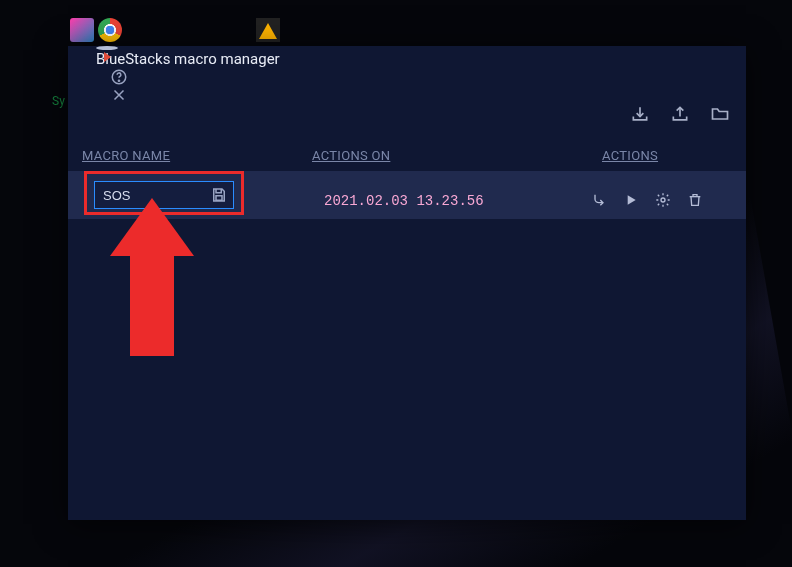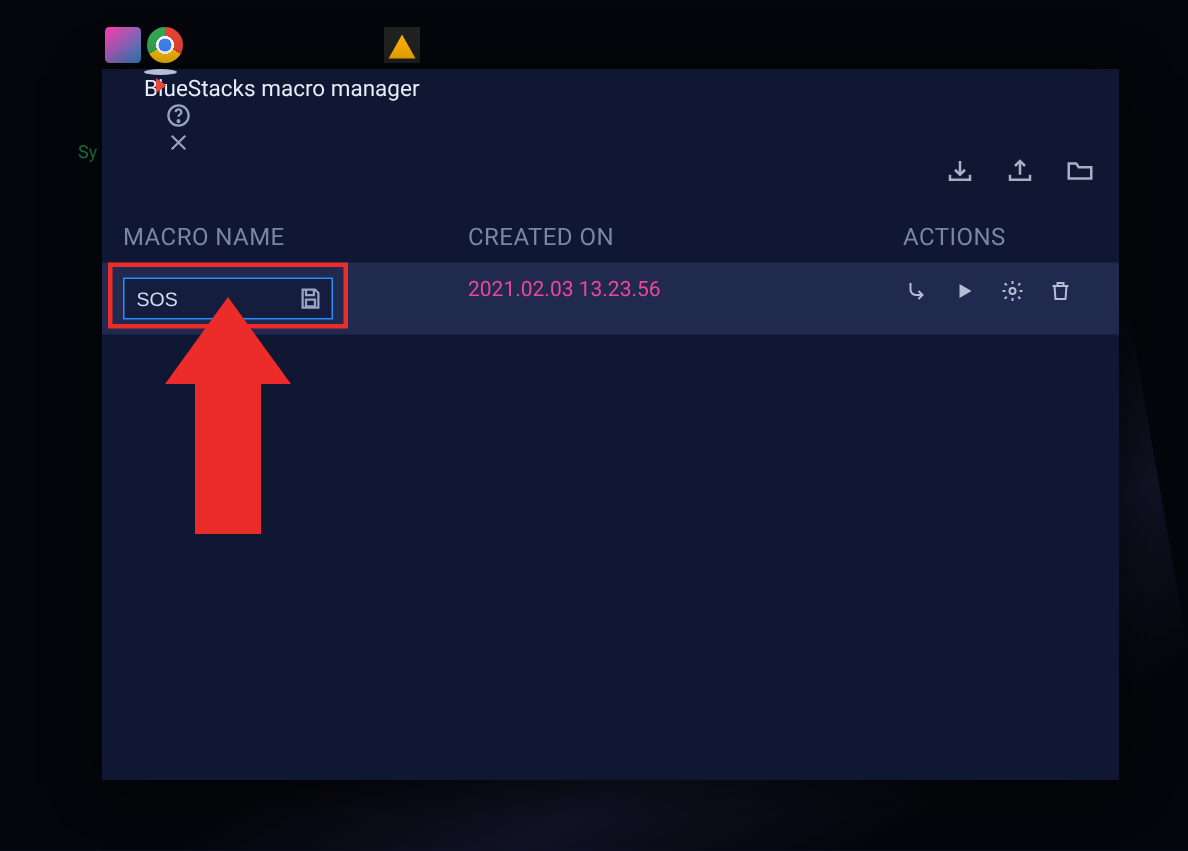--- a/index.html
+++ b/index.html
@@ -62,43 +62,43 @@
   .record-btn {
     background:#1e88ff;color:#fff;border:none;height:34px;padding:0 14px;
     display:flex;align-items:center;gap:8px;font-size:14px;cursor:pointer;
   }
   .rec-dot{width:14px;height:14px;border-radius:50%;background:#fff;}
   .toolbar .spacer{flex:1;}
   .tool-icon{width:24px;height:24px;margin-left:16px;color:#a8b0c8;cursor:pointer;display:flex;align-items:center;justify-content:center;}
   .tool-icon svg{width:20px;height:20px;stroke:currentColor;fill:none;stroke-width:2;}
 
   .list-head{
-    display:flex;padding:10px 14px 8px 14px;font-size:16px;letter-spacing:.3px;color:#7a86a8;
+    display:flex;padding:10px 14px 8px 14px;font-size:13px;letter-spacing:.3px;color:#7a86a8;text-decoration:underline;
   }
   .col-name{width:230px;}
   .col-created{flex:1;}
   .col-actions{width:130px;}
 
   .row{
-    display:flex;align-items:flex-start;padding:10px 14px;background:#202a4e;
+    display:flex;align-items:flex-end;padding:10px 26px;background:#202a4e;
   }
   .name-cell{width:230px;position:relative;}
   .highlight-box{
     position:absolute;top:-10px;left:-10px;width:160px;height:44px;border:3px solid #ec2b2b;pointer-events:none;
   }
   .name-input{
     width:140px;height:28px;background:#141d3e;border:1px solid #2a8cff;color:#d7ddee;
     padding:0 26px 0 8px;font-size:13px;outline:none;
   }
   .save-chip{
     position:absolute;left:116px;top:5px;width:18px;height:18px;color:#9aa5c4;
   }
   .save-chip svg{width:18px;height:18px;stroke:currentColor;fill:none;stroke-width:2;}
 
-  .created-cell{flex:1;color:#ec4899;font-size:14px;}
+  .created-cell{flex:1;color:#f9a8d4;font-size:14px;font-family:Liberation Mono, monospace;}
   .actions-cell{width:130px;display:flex;gap:14px;align-items:center;justify-content:flex-start;color:#b4bcd6;}
   .act{width:18px;height:18px;display:flex;align-items:center;justify-content:center;cursor:pointer;}
   .act svg{width:16px;height:16px;stroke:currentColor;fill:currentColor;stroke-width:0;}
   .act.stroke svg{fill:none;stroke-width:2;}
 
   .arrow {
     position:absolute; left:110px; top:198px; pointer-events:none;
   }
   .arrow-head{
     width:0;height:0;border-left:42px solid transparent;border-right:42px solid transparent;border-bottom:58px solid #ec2b2b;
@@ -157,21 +157,21 @@
     </div>
     <div class="tool-icon">
       <svg viewBox="0 0 24 24">
           <path d="M3 6h6l2 3h10v9H3z"></path>
         </svg>
     </div>
   </div>
 
   <div class="list-head">
     <div class="col-name">MACRO NAME</div>
-    <div class="col-created">CREATED ON</div>
+    <div class="col-created">ACTIONS ON</div>
     <div class="col-actions">ACTIONS</div>
   </div>
 
   <div class="row">
     <div class="name-cell">
       <div class="highlight-box"></div>
       <input class="name-input" value="SOS" style="">
       <span class="save-chip">
         <svg viewBox="0 0 24 24">
             <path d="M5 4h11l3 3v13H5z"></path>

